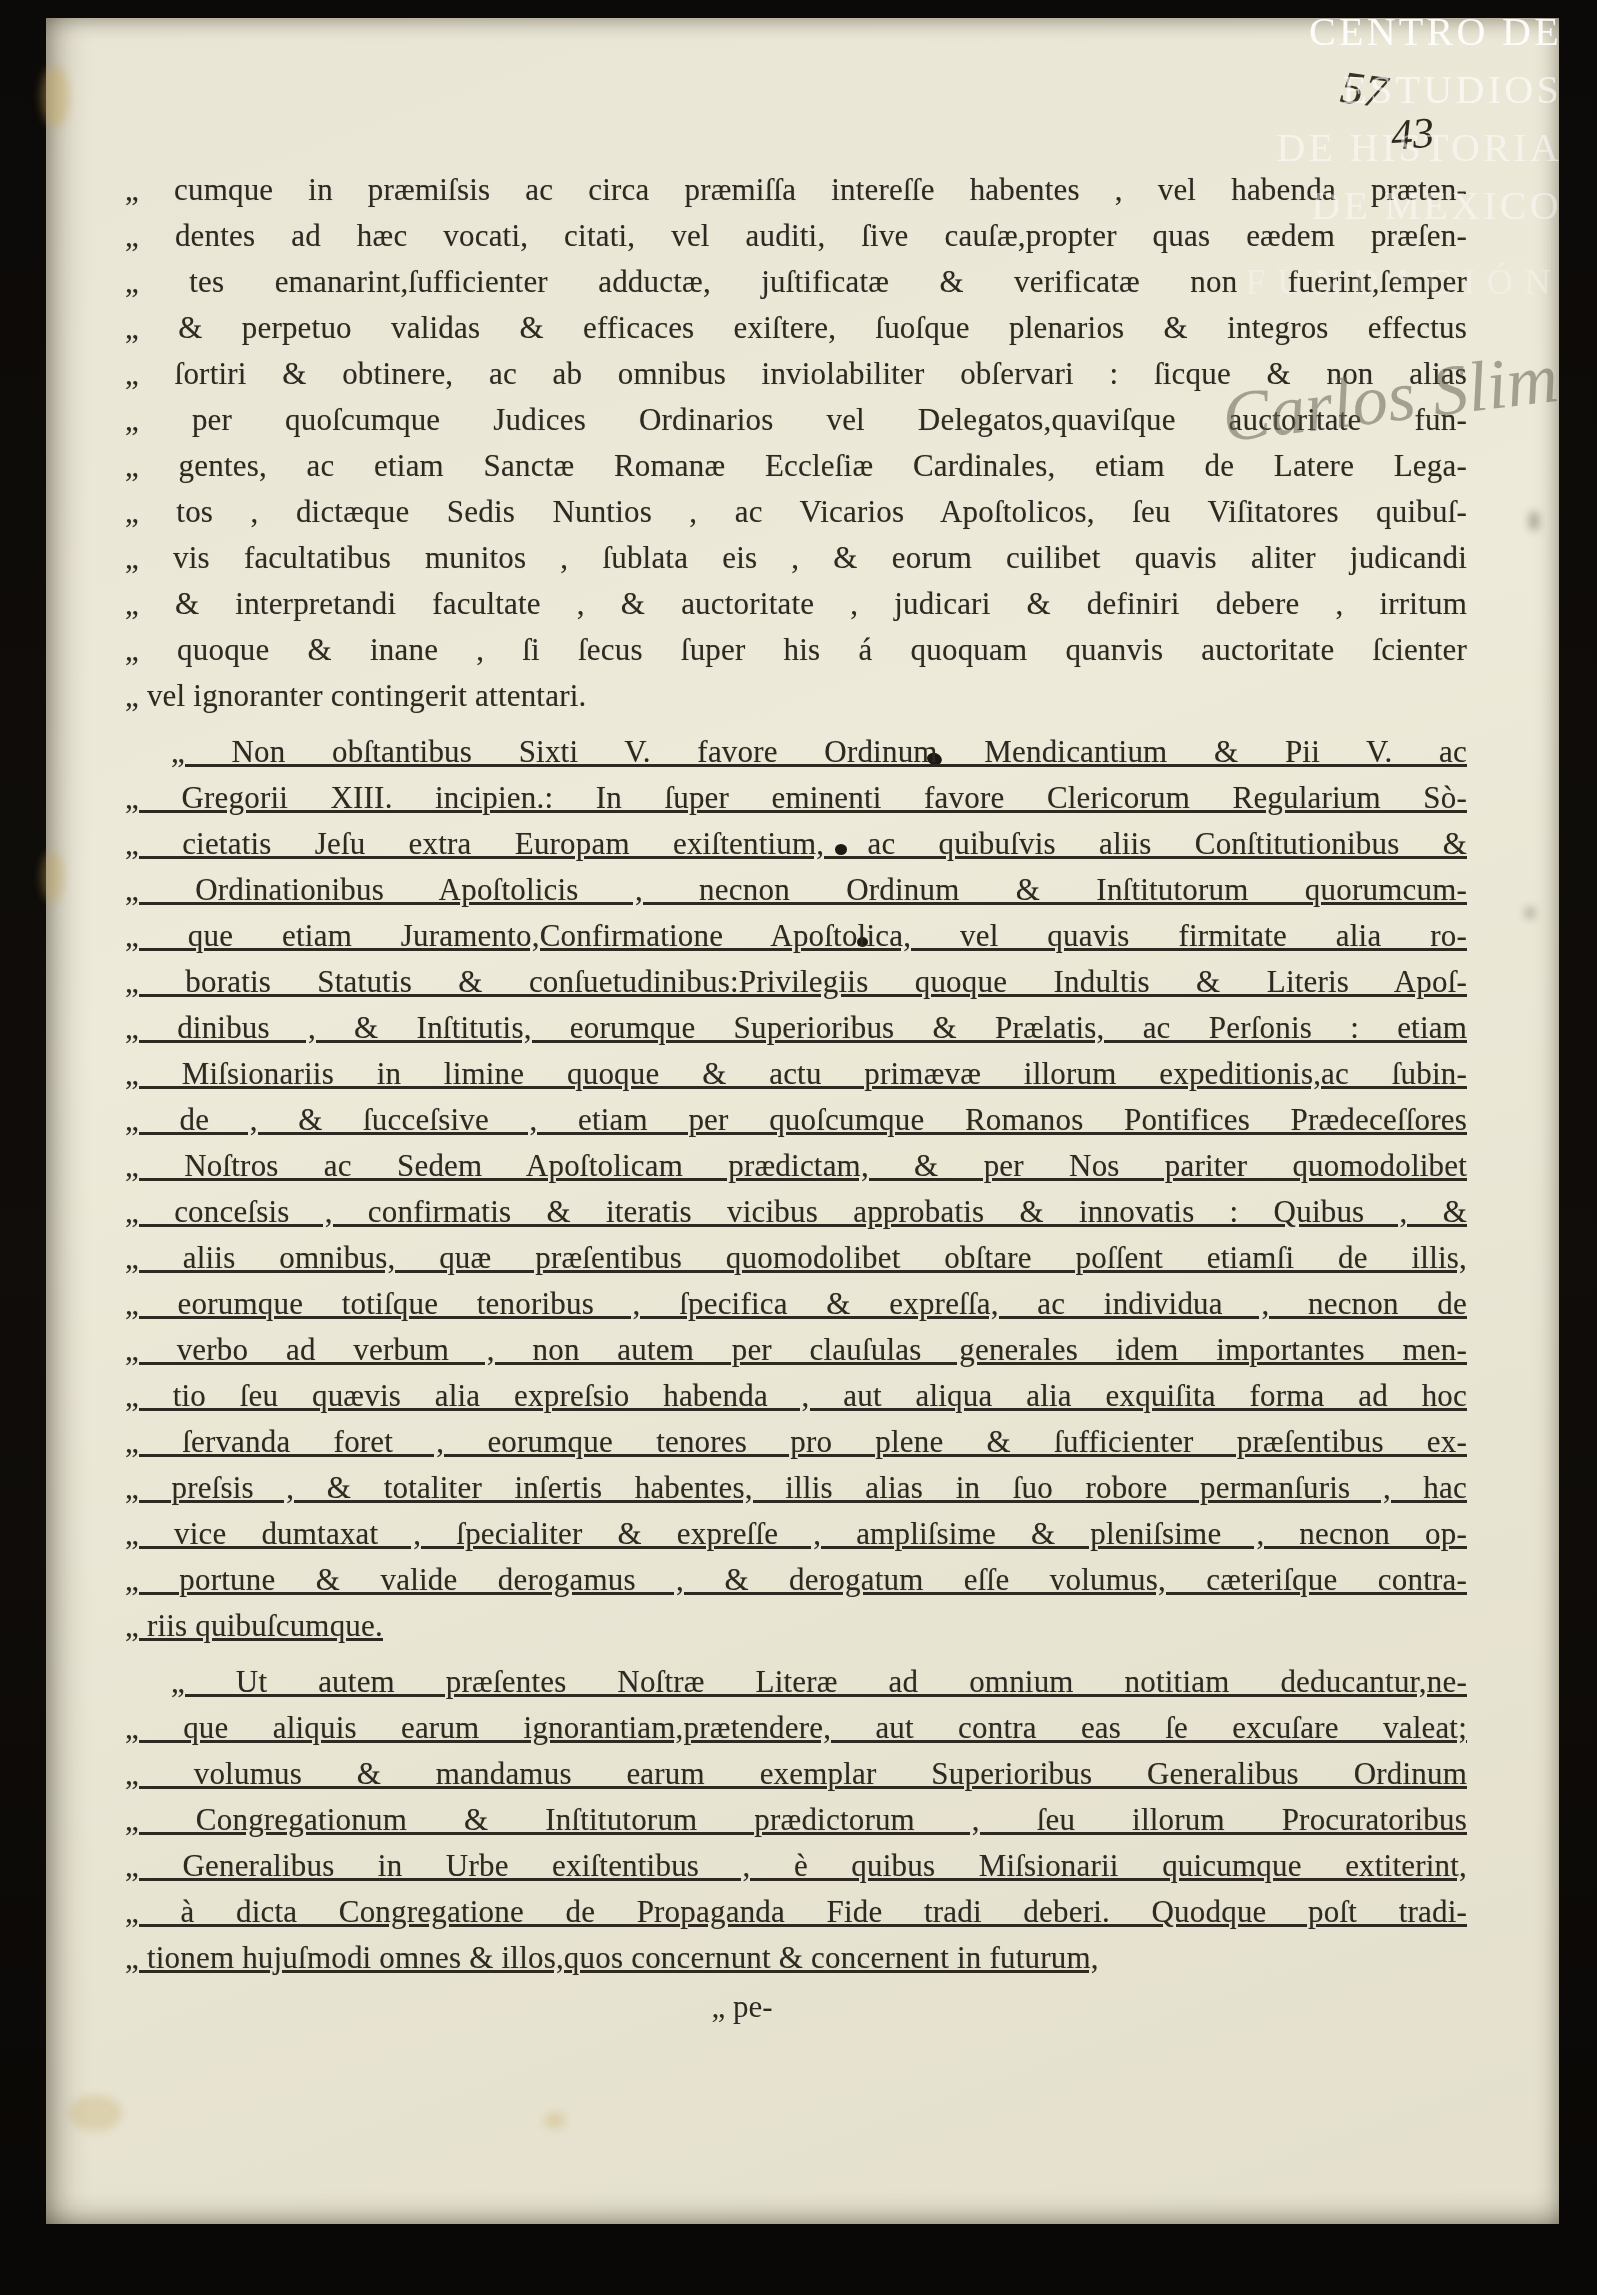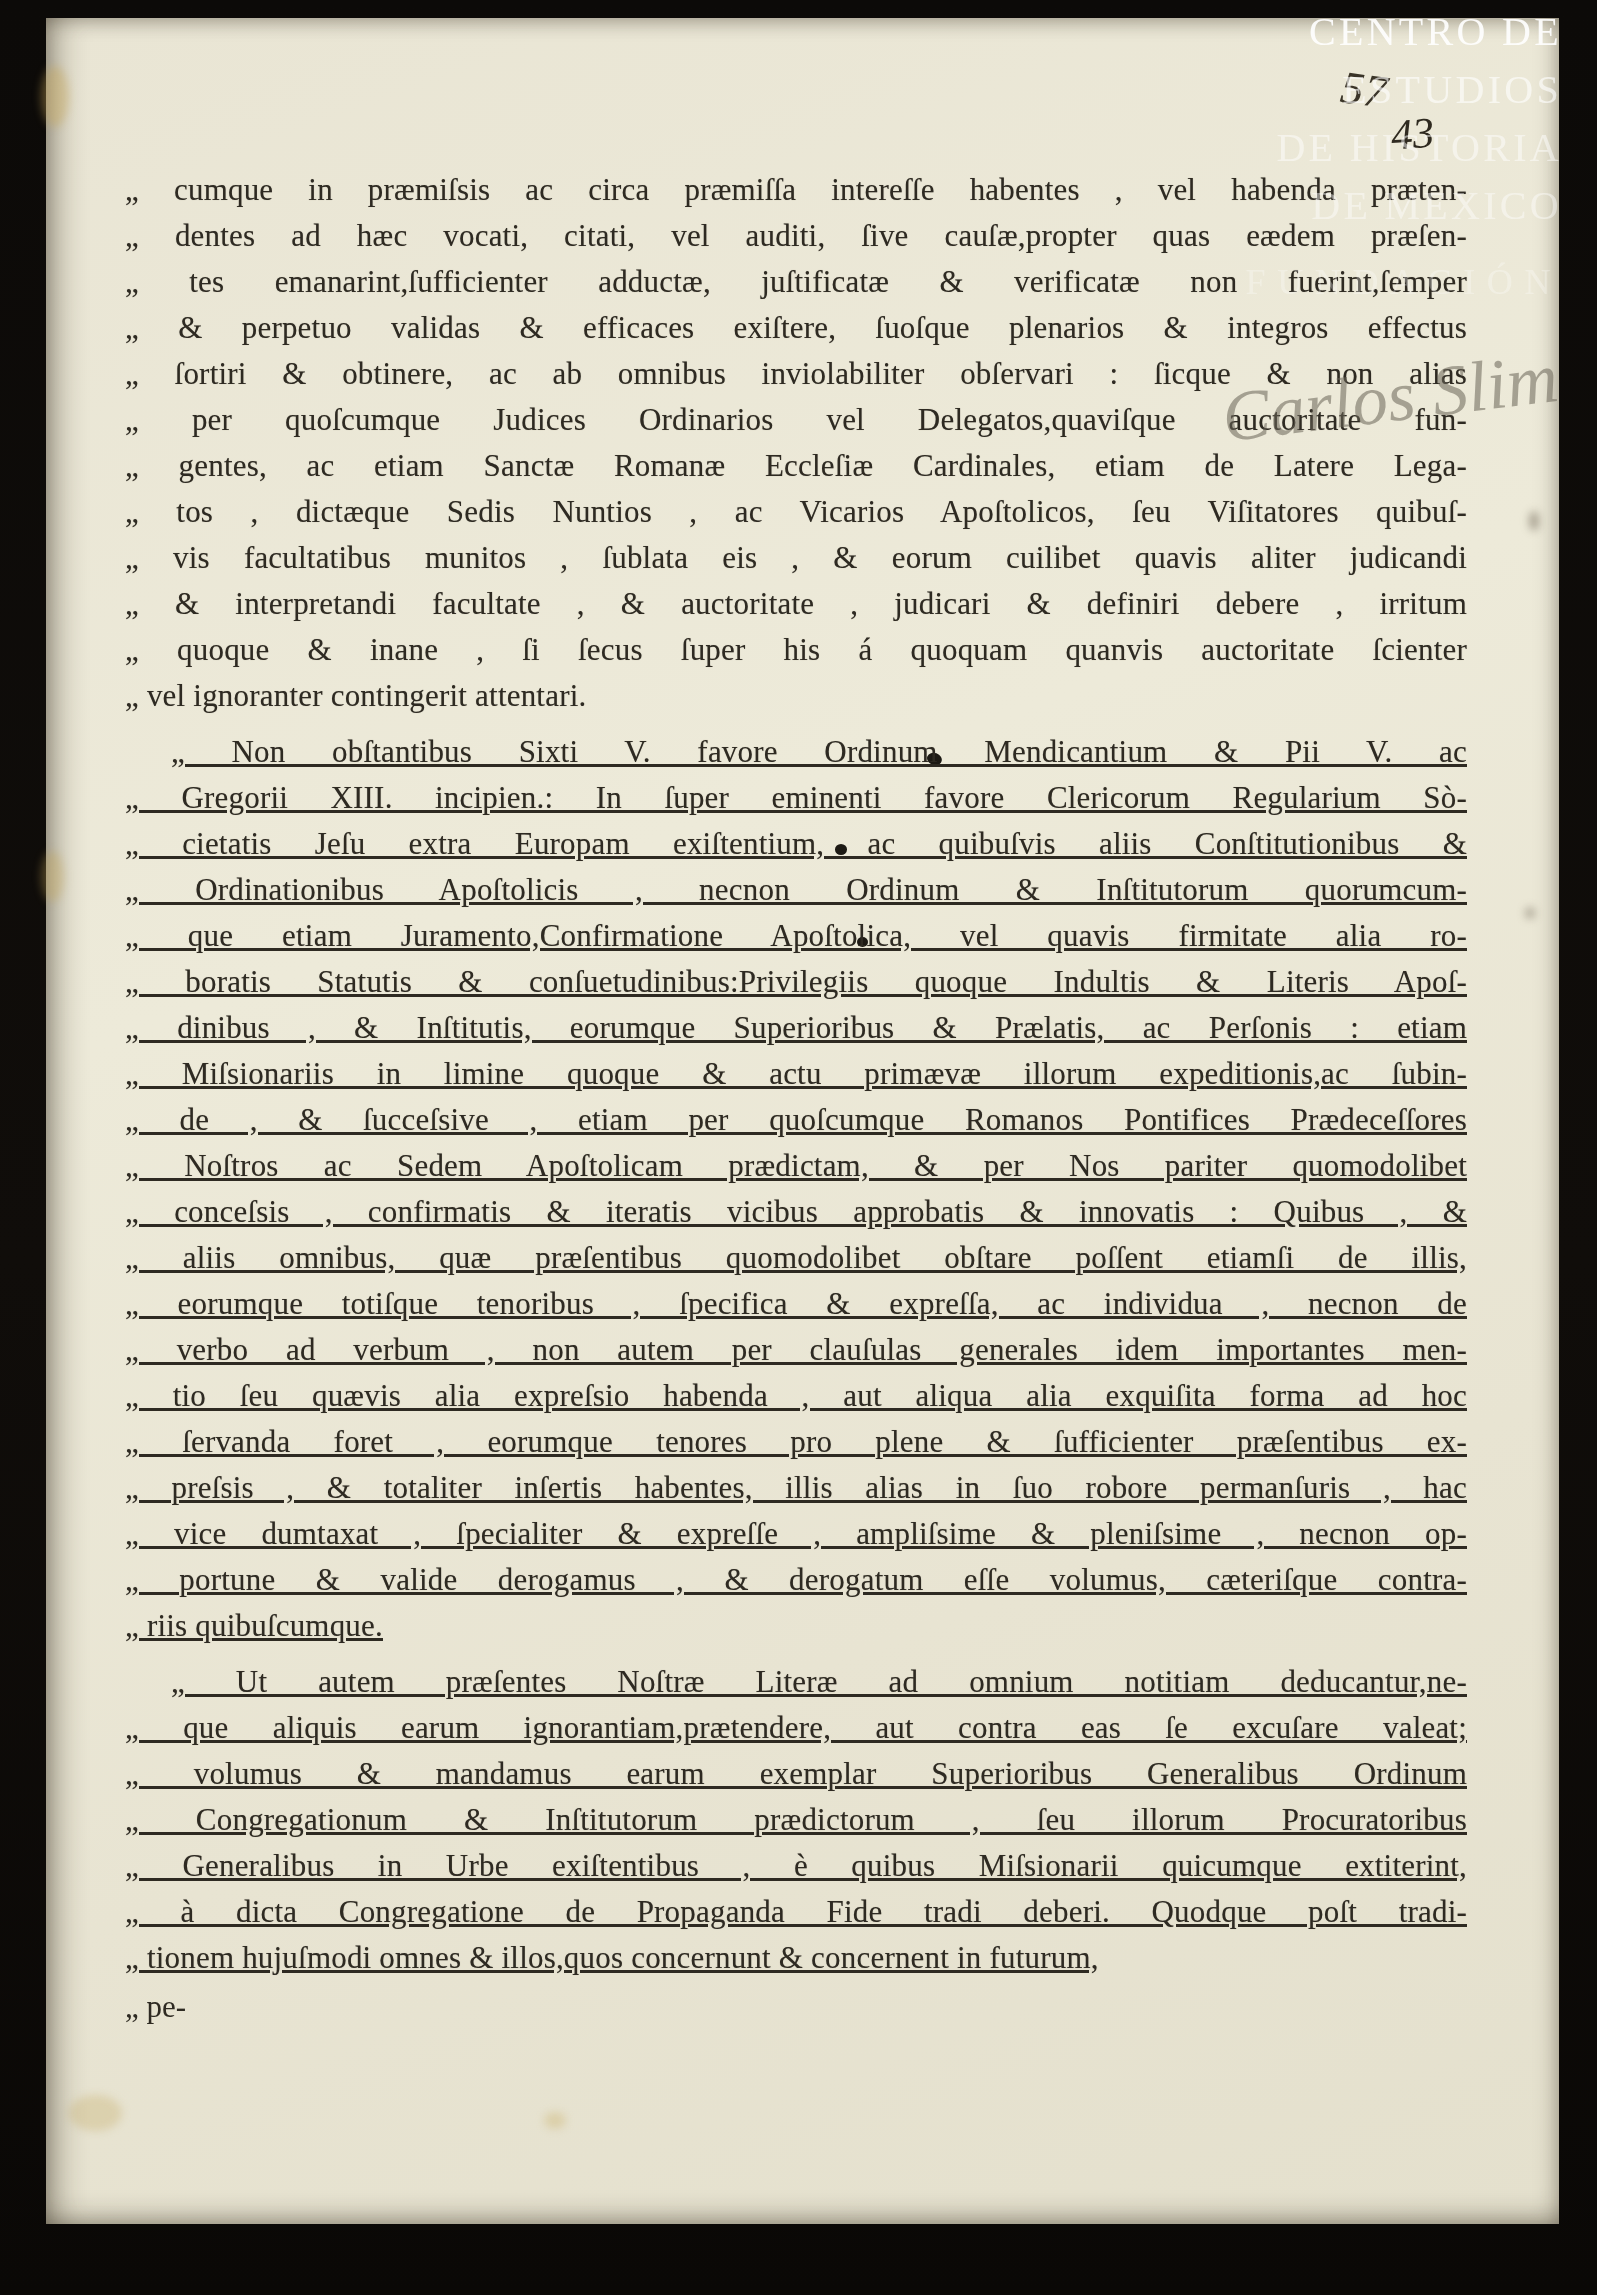--- a/index.html
+++ b/index.html
@@ -52,21 +52,21 @@
   .line.indent {
     text-indent: 46px;
   }
   .paragraph + .paragraph {
     margin-top: 10px;
     text-decoration: underline;
   }
   .catchword {
     font-size: 31px;
     line-height: 46px;
-    text-align: left;
+    text-align: center;
     padding-right: 108px;
     color: #2e2a22;
     margin-top: 3.3px;
   }
   
   .hand {
     position: absolute;
     color: #3a3428;
     font-style: italic;
   }

